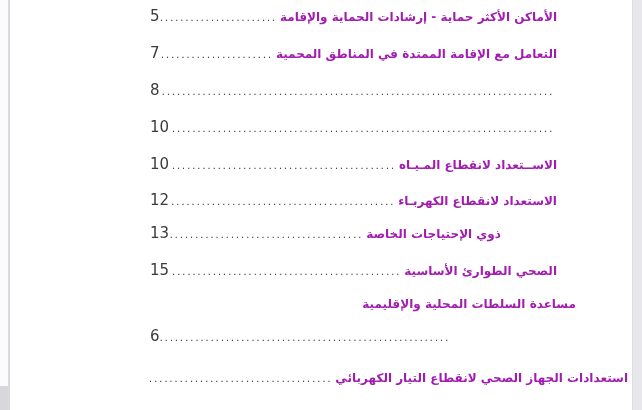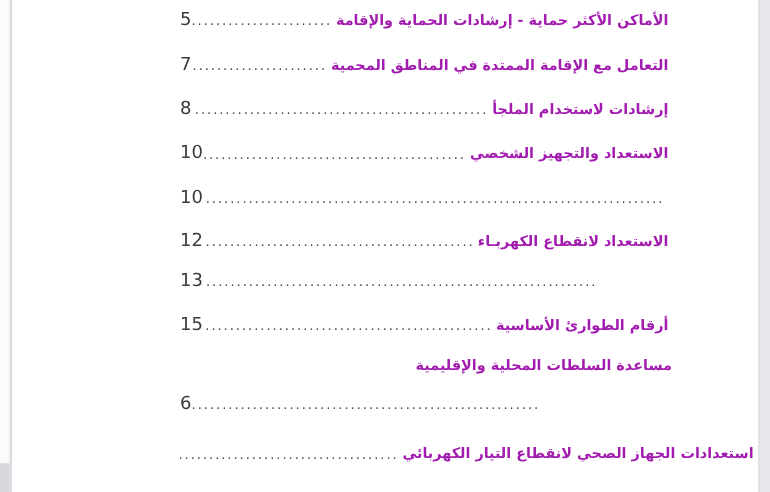--- a/index.html
+++ b/index.html
@@ -25,21 +25,21 @@
     font-size:11px;letter-spacing:1.6px;color:#4a4a4a;padding:0 3px;
   }
   .num{font-size:15px;color:#3b3b3b;white-space:nowrap;}
   
   .mt15{margin-top:15px}.mt14{margin-top:14px}.mt12{margin-top:12px}
   .mt11{margin-top:11px}.mt10{margin-top:10px}.mt9{margin-top:9px}.mt20{margin-top:20px}
   
   .mr-std{margin-right:71px}
   .mr-7a{margin-right:8px}
   .mr-7b{margin-right:127px}
-  .mr-9a{margin-right:68px}
+  .mr-9a{margin-right:52px}
   .mr-9b{margin-right:175px}
   .mr-10{margin-right:0}
 </style>
 </head>
 <body>
 
 <div class="left-strip"></div>
 <div class="left-edge-line"></div>
 <div class="left-strip-bottom"></div>
 <div class="right-gutter"></div>
@@ -52,51 +52,51 @@
     <span class="num">5</span>
   </div>
 
   <div class="row mt15 mr-std">
     <span class="title">التعامل مع الإقامة الممتدة في المناطق المحمية</span>
     <span class="leader">........................................................................................................................................................................................................</span>
     <span class="num">7</span>
   </div>
 
   <div class="row mt15 mr-std">
-    <span class="title">إرشادات لاستخدام الملجأ</span>
     <span class="leader">........................................................................................................................................................................................................</span>
     <span class="num">8</span>
   </div>
 
   <div class="row mt15 mr-std">
-    <span class="title">الاستعداد والتجهيز الشخصي</span>
     <span class="leader">........................................................................................................................................................................................................</span>
     <span class="num">10</span>
   </div>
 
   <div class="row mt15 mr-std">
+    <span class="title">الاســتعداد لانقطاع المـيـاه</span>
     <span class="leader">........................................................................................................................................................................................................</span>
     <span class="num">10</span>
   </div>
 
   <div class="row mt14 mr-std">
     <span class="title">الاستعداد لانقطاع الكهربـاء</span>
     <span class="leader">........................................................................................................................................................................................................</span>
     <span class="num">12</span>
   </div>
 
   <div>
     <div class="row mt11 mr-7b">
+      <span class="title">ذوي الإحتياجات الخاصة</span>
       <span class="leader">........................................................................................................................................................................................................</span>
       <span class="num">13</span>
     </div>
   </div>
 
   <div class="row mt15 mr-std">
-    <span class="title">أرقام الطوارئ الأساسية</span>
+    <span class="title">الصحي الطوارئ الأساسية</span>
     <span class="leader">........................................................................................................................................................................................................</span>
     <span class="num">15</span>
   </div>
 
   <div>
     <div class="row mt12 mr-9a">
       <span class="title">مساعدة السلطات المحلية والإقليمية</span>
     </div>
     <div class="row mt10 mr-9b">
       <span class="leader">........................................................................................................................................................................................................</span>

